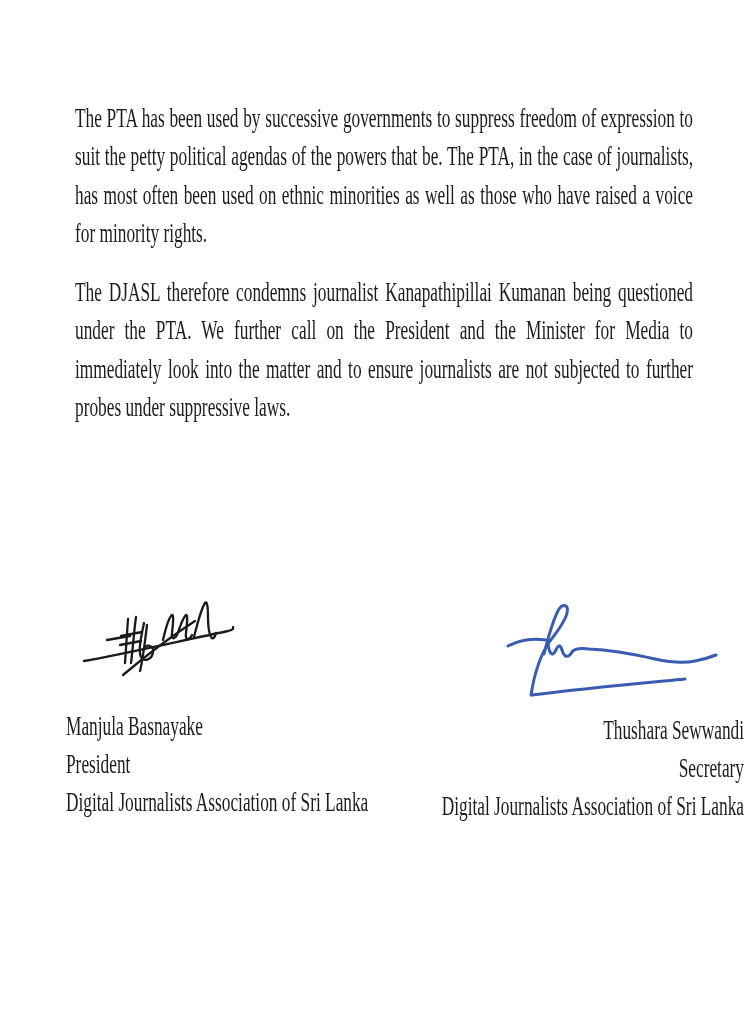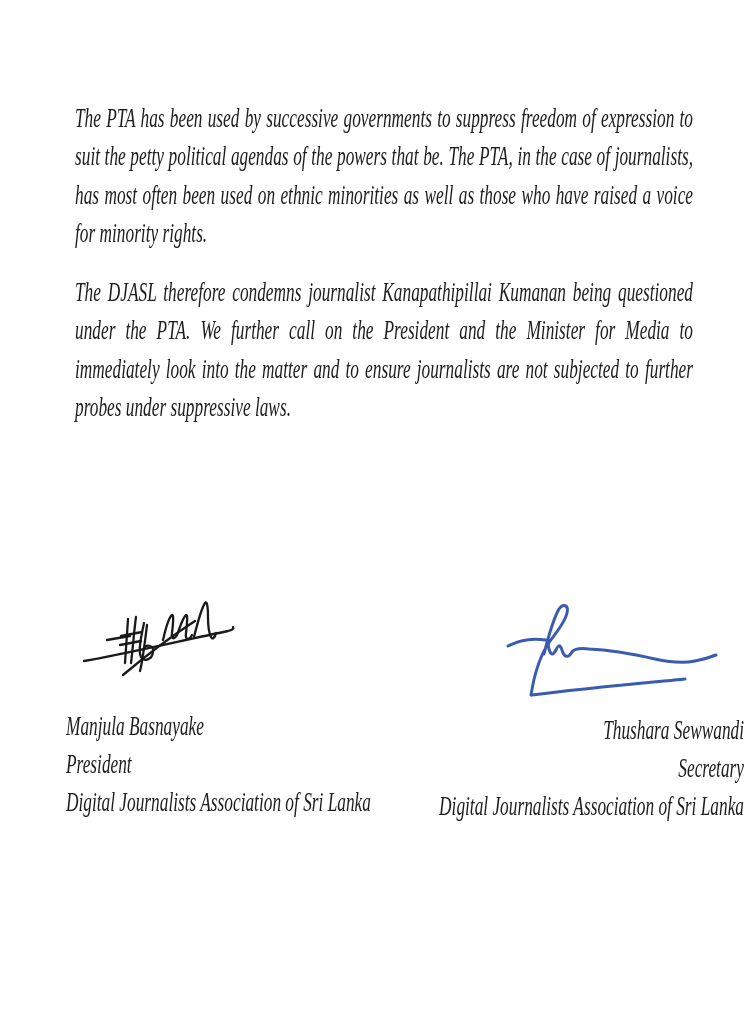--- a/index.html
+++ b/index.html
@@ -4,21 +4,20 @@
 <style>
   html, body { margin: 0; padding: 0; background: #ffffff; }
   .page {
     position: relative;
     width: 755px;
     height: 1024px;
     background: #ffffff;
     overflow: hidden;
     font-family: "Liberation Serif", serif;
     color: #1c1c1c;
-    font-style: italic;
   }
   
   .body-text {
     position: absolute;
     left: 75px;
     width: 1000px;
     margin: 0;
     font-size: 28px;
     line-height: 38.3px;
     text-align: justify;

